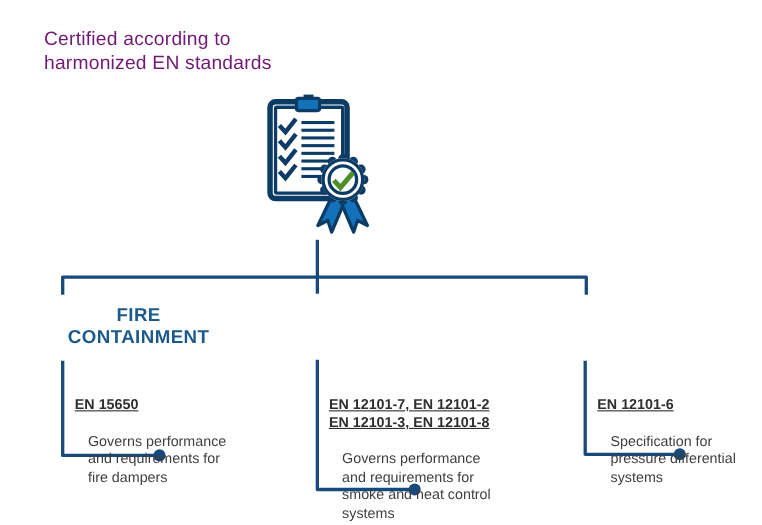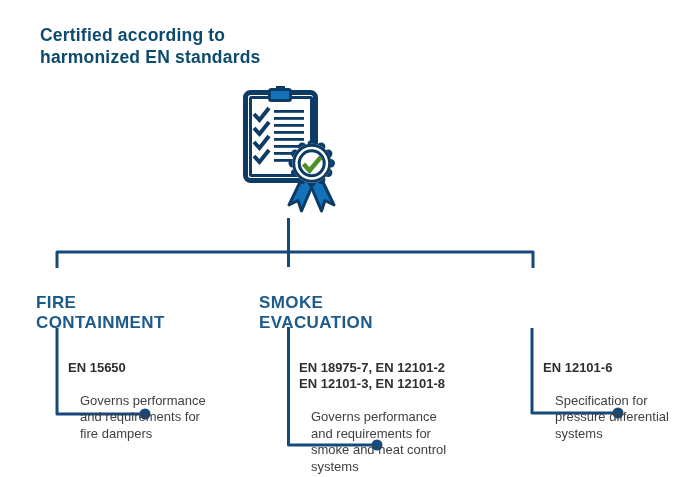--- a/index.html
+++ b/index.html
@@ -2,41 +2,41 @@
 <html><head>
 <meta charset="utf-8">
 <style>
   html,body{margin:0;padding:0;background:#fff;}
   .canvas{
     position:relative;width:693px;height:477px;background:#ffffff;
     overflow:hidden;font-family:"Liberation Sans",sans-serif;
   }
   .title{
     position:absolute;left:40px;top:24px;
-    font-size:17.5px;font-weight:700;line-height:22px;
-    color:#0c4a6e;letter-spacing:.2px;white-space:pre-line;
+    font-size:17.5px;font-weight:400;line-height:22px;
+    color:#701a75;letter-spacing:.2px;white-space:pre-line;
   }
   .icon-svg{position:absolute;left:230px;top:85px;}
   .lines-svg{position:absolute;left:0;top:0;pointer-events:none;}
   .col-heading{
-    position:absolute;top:277px;width:180px;
+    position:absolute;top:277px;width:180px;text-align:center;
     font-size:17px;font-weight:700;line-height:20px;letter-spacing:.4px;
-    color:#1d5a8c;white-space:pre-line;margin-top:16px;
+    color:#1d5a8c;white-space:pre-line;
   }
   .col-heading.c1{left:36px;}
   .col-heading.c2{left:259px;}
   .col-heading.c3{left:493px;}
   .col-text{
     position:absolute;top:343px;width:210px;
     font-size:13px;line-height:16.5px;color:#3f3f3f;white-space:pre-line;
   }
   .col-text.c1{left:68px;}
   .col-text.c2{left:299px;}
   .col-text.c3{left:543px;}
-  .standards{font-weight:700;color:#2e2e2e;white-space:pre-line;}
+  .standards{font-weight:700;color:#2e2e2e;white-space:pre-line;text-decoration:underline;}
   .desc{white-space:pre-line;margin-left:12px;}
 </style>
 </head>
 <body>
 
 <div class="canvas">
 
   <div class="title">Certified according to
 harmonized EN standards</div>
 
@@ -111,24 +111,22 @@
 
   <div class="col-heading c1">FIRE
 CONTAINMENT</div>
   <div class="col-text c1">
     <div class="standards">EN 15650</div>
     <div class="desc">Governs performance
 and requirements for
 fire dampers</div>
   </div>
 
-  <div class="col-heading c2">SMOKE
-EVACUATION</div>
   <div class="col-text c2">
-    <div class="standards">EN 18975-7, EN 12101-2
+    <div class="standards">EN 12101-7, EN 12101-2
 EN 12101-3, EN 12101-8</div>
     <div class="desc">Governs performance
 and requirements for
 smoke and heat control
 systems</div>
   </div>
 
   <div class="col-text c3">
     <div class="standards">EN 12101-6</div>
     <div class="desc">Specification for

